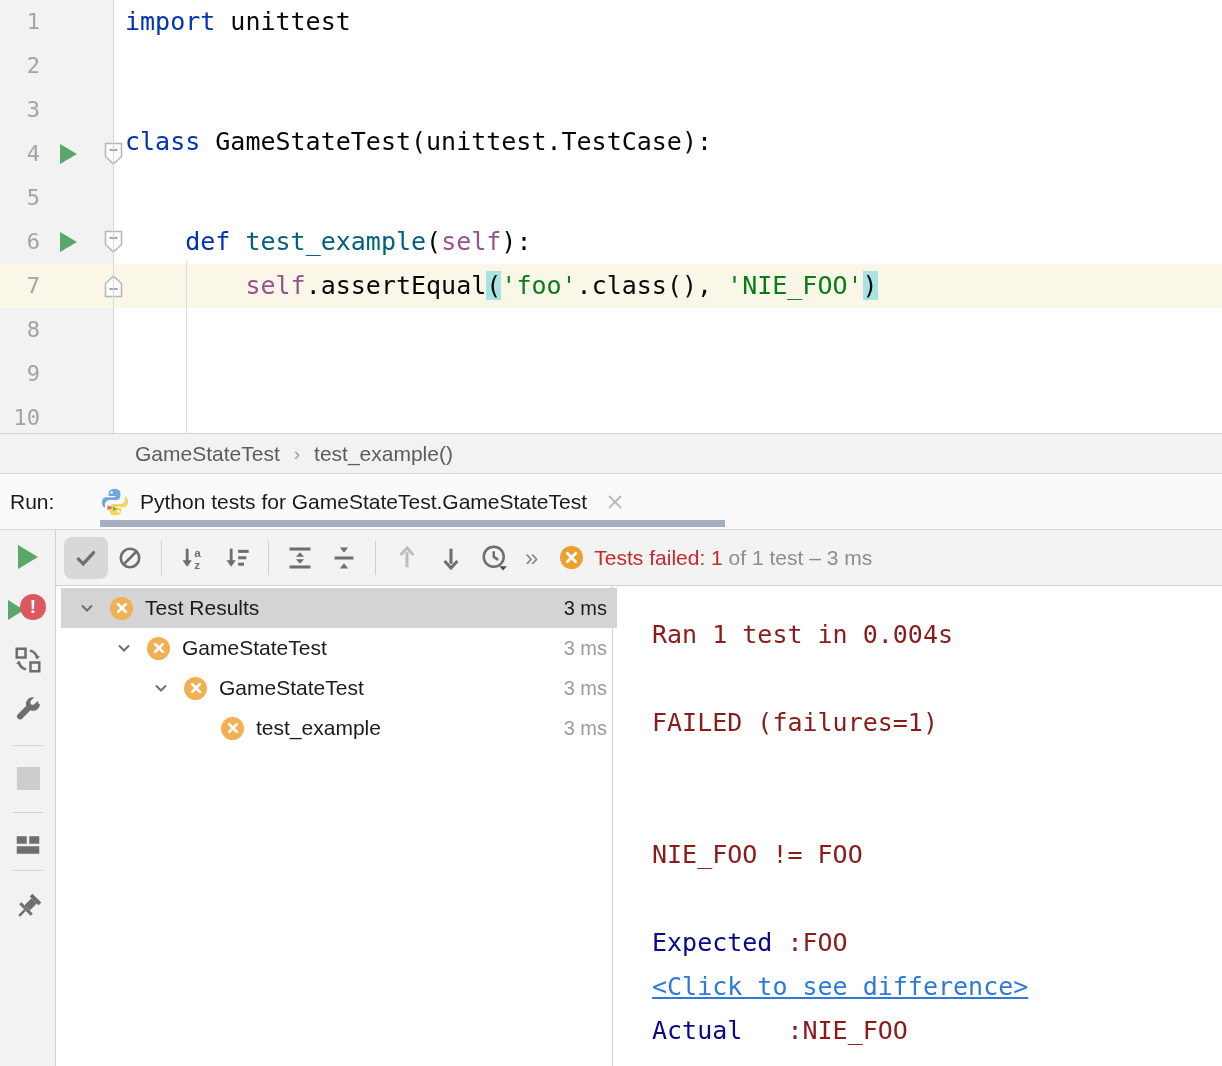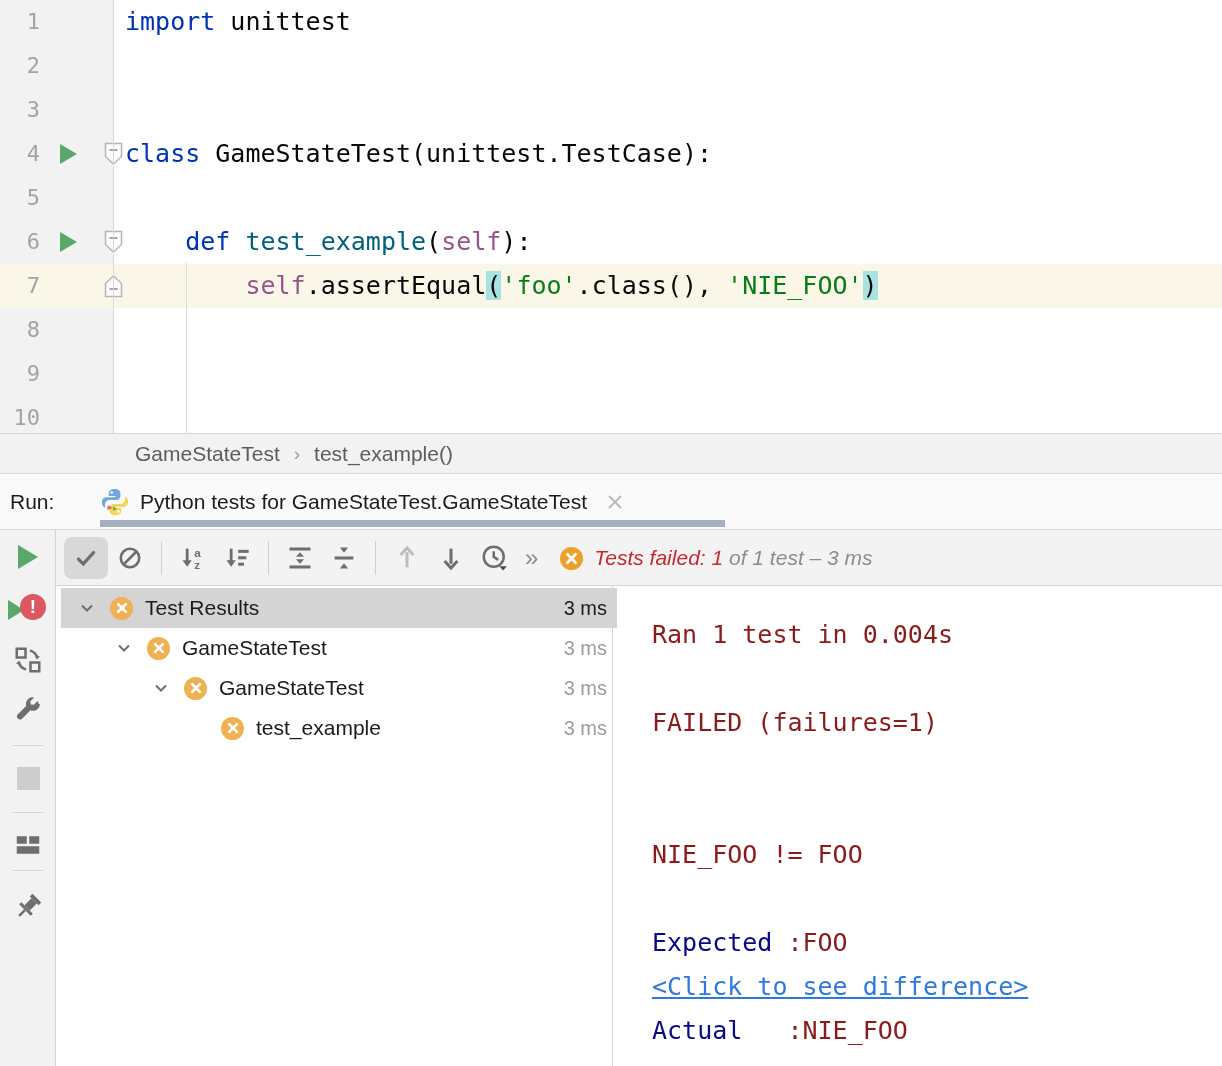--- a/index.html
+++ b/index.html
@@ -40,21 +40,21 @@
   #tab-close { margin-left:18px; cursor:pointer; }
   #tab-underline { position:absolute; left:100px; top:45px; width:625px; height:7px; background:#A4AFC0; }
 
   
   #toolbar-row { position:absolute; left:0; top:530px; width:1222px; height:56px; background:#F3F3F3; border-bottom:1px solid #D4D4D4;
         display:flex; align-items:center; padding-left:64px; }
   .tb-btn { width:44px; height:42px; display:flex; align-items:center; justify-content:center; border-radius:8px; cursor:pointer; flex:0 0 auto; }
   .tb-btn.toggled { background:#D8D8D8; }
   .tb-div { width:1px; height:34px; background:#D0D0D0; margin:0 9px; flex:0 0 auto; }
   .tb-more { font-size:24px; color:#8A8A8A; padding:0 8px; cursor:pointer; }
-  #status-group { display:flex; align-items:flex-end; margin-left:14px;font-style:italic; }
+  #status-group { display:flex; align-items:flex-start; margin-left:14px; }
   .fail-circle { width:23px; height:23px; border-radius:50%; display:flex; align-items:center; justify-content:center; flex:0 0 auto; }
   .fail-circle svg { display:block; }
   #status-text { margin-left:11px; font-size:21px; white-space:pre; }
   #status-failed { color:#C7282D; }
   #status-rest { color:#8C8C8C; }
 
   
   #left-strip { position:absolute; left:0; top:530px; width:56px; height:536px; background:#F2F2F2; border-right:1px solid #D4D4D4; }
   .strip-btn { position:absolute; left:0; width:56px; display:flex; justify-content:center; cursor:pointer; }
   .strip-div { position:absolute; left:13px; width:30px; height:1px; background:#D4D4D4; }
@@ -97,21 +97,21 @@
         <div class="ln" style="top: 44px;">2</div>
         <div class="ln" style="top: 88px;">3</div>
         <div class="ln" style="top: 132px;">4</div>
         <div class="run-arrow" style="top: 144px;"></div>
         <div class="fold-marker" style="top: 142px;">
           <svg width="21" height="24" viewBox="0 0 21 24">
             <path d="M2.5 1.5 h16 v13 l-8 7.5 -8 -7.5 z" fill="#fff" stroke="#B5B5B5" stroke-width="1.5"></path>
             <path d="M6.5 8 h8" stroke="#9A9A9A" stroke-width="1.8"></path>
           </svg>
         </div>
-        <div class="code-line" style="top: 132px;"><span class="tk-kw">class</span><span class="tk-pl"> GameStateTest(unittest.TestCase):</span></div>
+        <div class="code-line" style="top: 120px;"><span class="tk-kw">class</span><span class="tk-pl"> GameStateTest(unittest.TestCase):</span></div>
         <div class="ln" style="top: 176px;">5</div>
         <div class="ln" style="top: 220px;">6</div>
         <div class="run-arrow" style="top: 232px;"></div>
         <div class="fold-marker" style="top: 230px;">
           <svg width="21" height="24" viewBox="0 0 21 24">
             <path d="M2.5 1.5 h16 v13 l-8 7.5 -8 -7.5 z" fill="#fff" stroke="#B5B5B5" stroke-width="1.5"></path>
             <path d="M6.5 8 h8" stroke="#9A9A9A" stroke-width="1.8"></path>
           </svg>
         </div>
         <div class="code-line" style="top: 220px;"><span class="tk-pl">    </span><span class="tk-kw">def</span><span class="tk-pl"> </span><span class="tk-fn">test_example</span><span class="tk-pl">(</span><span class="tk-self">self</span><span class="tk-pl">):</span></div>

